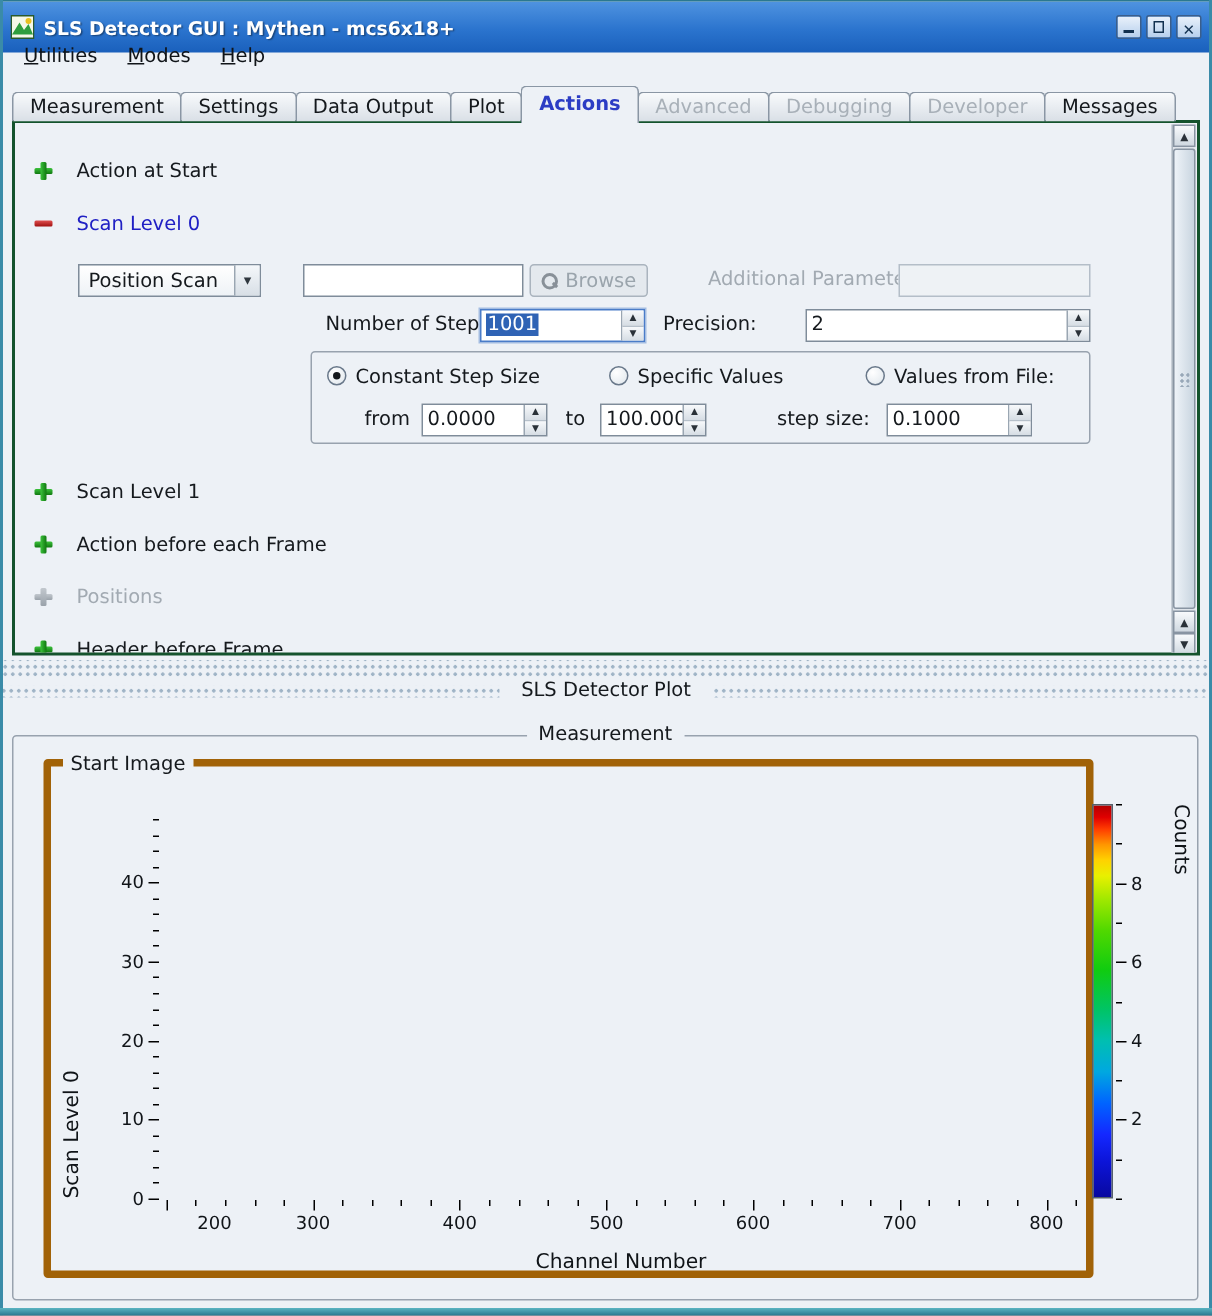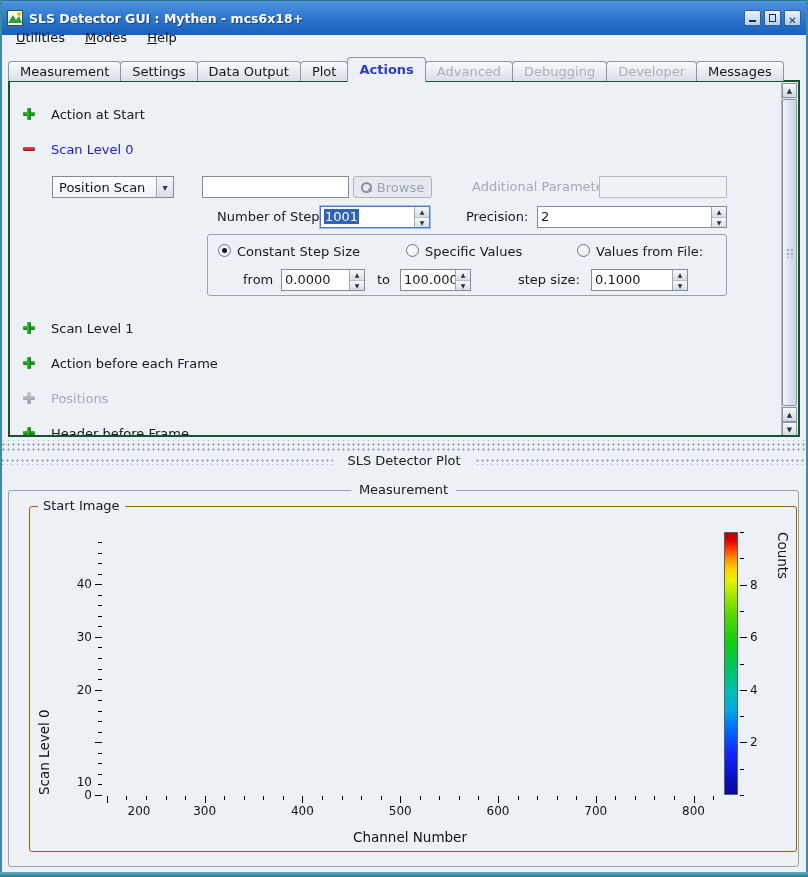--- a/index.html
+++ b/index.html
@@ -85,21 +85,21 @@
 
 
 .splitter{position:absolute;left:0;right:0;top:440px;height:11px;background:radial-gradient(circle,#9fb4c6 1px,transparent 1.2px) 1px 2px/5px 5px}
 .dock-title{position:absolute;left:0;right:0;top:452px;height:17px;display:flex;align-items:center}
 .dock-flank{flex:1;height:8px;background:radial-gradient(circle,#9fb4c6 1px,transparent 1.2px) 0 1px/5px 5px}
 .dock-label{padding:0 14px;font-size:13px;color:#15191d;white-space:nowrap}
 
 
 .mbox{position:absolute;left:8px;top:490px;width:791px;height:377px;border:1px solid #98a2ae;border-radius:3px}
 .mbox-title{position:absolute;top:-9px;left:50%;transform:translateX(-50%);background:#edf1f6;padding:0 8px;font-size:13px;color:#15191d;white-space:nowrap}
-.sibox{position:absolute;left:20px;top:15px;width:768px;height:346px;border:1px solid #a16207;border-radius:3px}
+.sibox{position:absolute;left:20px;top:15px;width:700px;height:346px;border:5px solid #a16207;border-radius:3px}
 .sibox-title{position:absolute;top:-9px;left:8px;background:#edf1f6;padding:0 5px;font-size:13px;color:#15191d;white-space:nowrap}
 .plot{position:absolute;inset:0}
 .ylab-rot{position:absolute;left:6px;top:25px;height:263px;display:flex;align-items:center;writing-mode:vertical-rl;transform:rotate(180deg);font-size:13.5px;color:#101418}
 .xlab-txt{position:absolute;left:72px;top:322px;width:616px;text-align:center;font-size:13.5px;color:#101418}
 .counts-rot{position:absolute;left:745px;top:25px;height:263px;display:flex;align-items:center;writing-mode:vertical-rl;font-size:13.5px;color:#101418}
 .canvas{position:absolute;left:72px;top:25px;width:616px;height:263px;border:1px solid #3c444c;
  background:
   radial-gradient(circle 46px at 0% 0%,rgba(0,30,90,.45),rgba(0,30,90,0) 70%),
   radial-gradient(circle 46px at 100% 0%,rgba(0,30,90,.45),rgba(0,30,90,0) 70%),
   radial-gradient(circle 46px at 0% 100%,rgba(0,30,90,.45),rgba(0,30,90,0) 70%),
@@ -204,21 +204,21 @@
     <input class="tinput disabled" style="left: 589px; top: 94px; width: 128px;" value="">
 
     <span class="flabel" style="left:207px;top:124px">Number of Steps:</span>
     <div class="spin focus" style="left:310px;top:124px;width:110px">
       <span class="spin-val"><span class="sel">1001</span></span>
       <span class="spin-btns">
         <span class="spin-up"></span>
         <span class="spin-dn"></span>
       </span>
     </div>
-    <span class="flabel" style="left:456px;top:124px">Precision:</span>
+    <span class="flabel" style="left:432px;top:124px">Precision:</span>
     <div class="spin" style="left:527px;top:124px;width:190px">
       <span class="spin-val">2</span>
       <span class="spin-btns">
         <span class="spin-up"></span>
         <span class="spin-dn"></span>
       </span>
     </div>
 
     <div class="gbox" style="left:197px;top:152px;width:520px;height:62px">
       <span class="radio-wrap" style="left:10px;top:9px">
@@ -322,21 +322,21 @@
             <div class="t" style="top: 73.2605px;"></div>
             <div class="t" style="top: 62.7194px;"></div>
             <div class="t maj" style="top: 52.1784px;"></div>
             <div class="t" style="top: 41.6373px;"></div>
             <div class="t" style="top: 31.0962px;"></div>
             <div class="t" style="top: 20.5551px;"></div>
             <div class="t" style="top: 10.014px;"></div>
           </div>
         <div id="yLabels">
             <div class="l" style="top: 263px;">0</div>
-            <div class="l" style="top: 210.295px; margin-top: 40px;">10</div>
+            <div class="l" style="top: 210.295px;">10</div>
             <div class="l" style="top: 157.589px;">20</div>
             <div class="l" style="top: 104.884px;">30</div>
             <div class="l" style="top: 52.1784px;">40</div>
           </div>
 
 
         <div id="xAxis">
             <div class="t maj" style="left: 4.88889px;"></div>
             <div class="t" style="left: 24.4444px;"></div>
             <div class="t" style="left: 44px;"></div>

